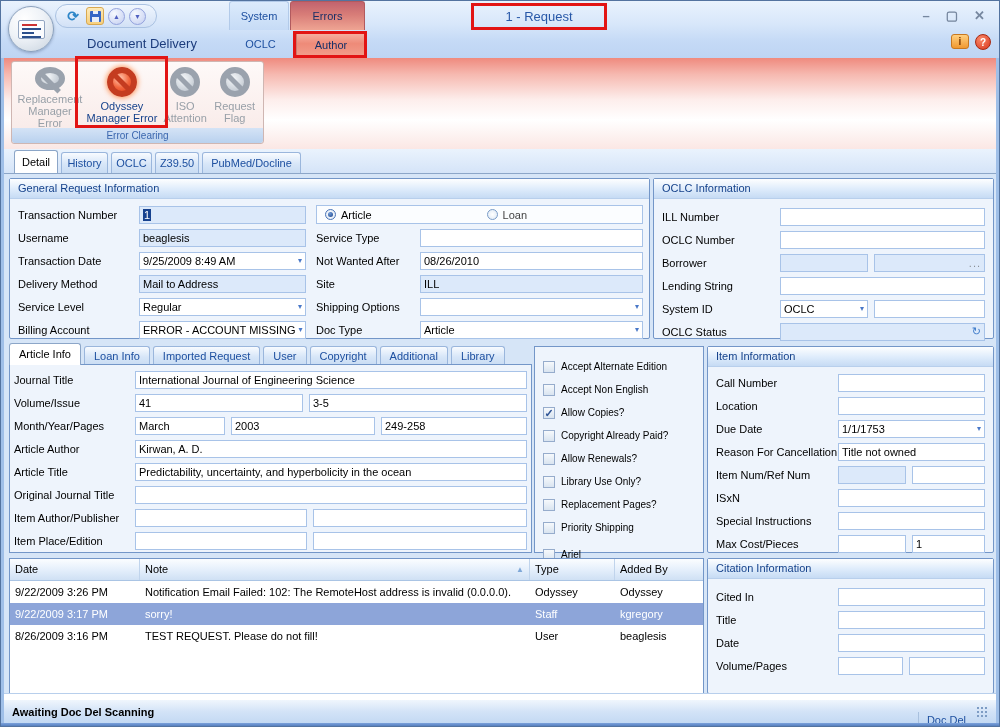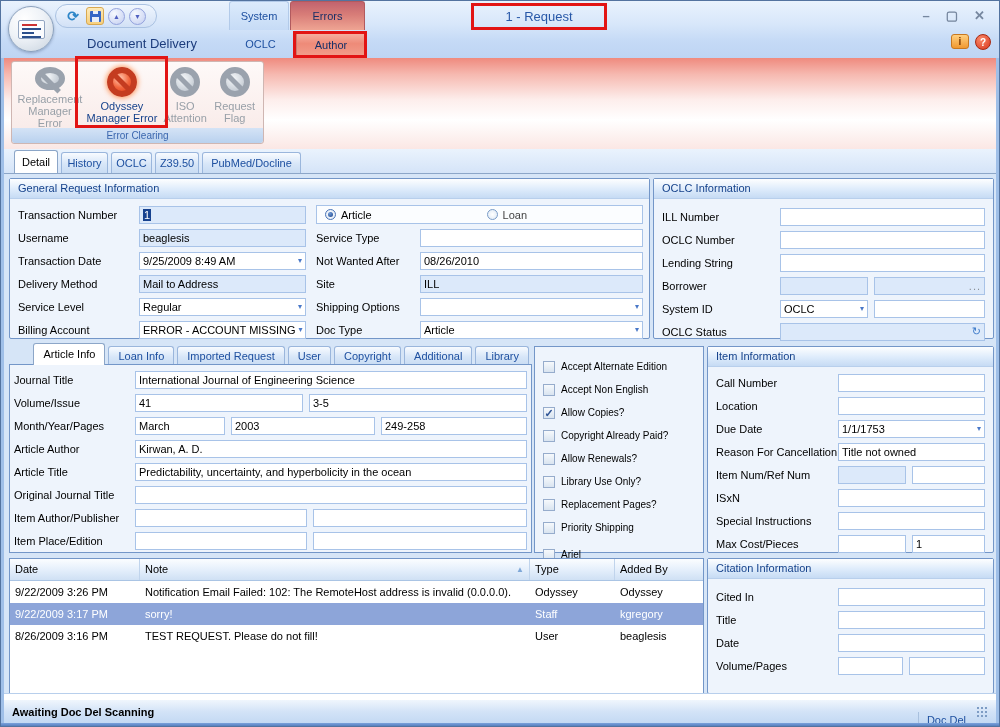--- a/index.html
+++ b/index.html
@@ -110,21 +110,21 @@
   .radio.on { border-color:#4a74b8; }
   .radio.on::after { content:''; position:absolute; left:2px; top:2px; width:5px; height:5px; border-radius:50%;
     background:radial-gradient(circle at 35% 30%, #6f9ad8, #1c4488); }
 
   .col-oclc { position:absolute; left:4px; top:26px; right:4px; }
   .col-oclc .flabel { width:118px; }
   .ellipsis-btn { margin-left:auto; color:#8a8f96; font-size:11px; letter-spacing:1px; flex:none; cursor:pointer; }
   .refresh-status { margin-left:auto; color:#3a78c8; font-size:11px; flex:none; cursor:pointer; }
 
   
-  .atabstrip { position:absolute; left:5px; top:169px; width:523px; height:22px;text-align:right; }
+  .atabstrip { position:absolute; left:5px; top:169px; width:523px; height:22px; }
   .atab { display:inline-block; font-size:11px; padding:0 9px; border-radius:3px 3px 0 0; cursor:pointer;
     background:linear-gradient(#f8fbff,#d7e6f8 55%,#c9dcf3); border:1px solid #9ab6dc; border-bottom:none;
     color:#1e50a0; height:19px; line-height:18px; margin-right:3px; vertical-align:bottom; }
   .atab.active { height:22px; line-height:21px; background:#fff; color:#000; border-color:#8ca6c8; position:relative; z-index:2; }
   .article-box { position:absolute; left:5px; top:190px; width:523px; height:189px;
     border:1px solid #7396c8; background:#eef4fc; padding-top:3px; }
   .article-box .flabel { width:121px; }
 
   .flags-box { position:absolute; left:530px; top:172px; width:170px; height:207px;
     border:1px solid #7396c8; background:#eef4fc; padding:8px 6px 0 8px; }
@@ -354,33 +354,33 @@
               <span></span>
             </div>
         </div>
         <div class="prow">
           <span class="flabel">OCLC Number</span>
           <div class="field">
               <span></span>
             </div>
         </div>
         <div class="prow">
-          <span class="flabel">Lending String</span>
-          <div class="field">
-              <span></span>
-            </div>
-        </div>
-        <div class="prow">
           <span class="flabel">Borrower</span>
           <div class="field readonly" style="flex:0 0 88px">
               <span></span>
             </div>
           <span class="gap"></span>
           <div class="field readonly">
               <span class="ellipsis-btn">...</span>
+            </div>
+        </div>
+        <div class="prow">
+          <span class="flabel">Lending String</span>
+          <div class="field">
+              <span></span>
             </div>
         </div>
         <div class="prow">
           <span class="flabel">System ID</span>
           <div class="field" style="flex:0 0 88px">
               <span>OCLC</span>
               <span class="dd-arrow">▾</span>
             </div>
           <span class="gap"></span>
           <div class="field">

